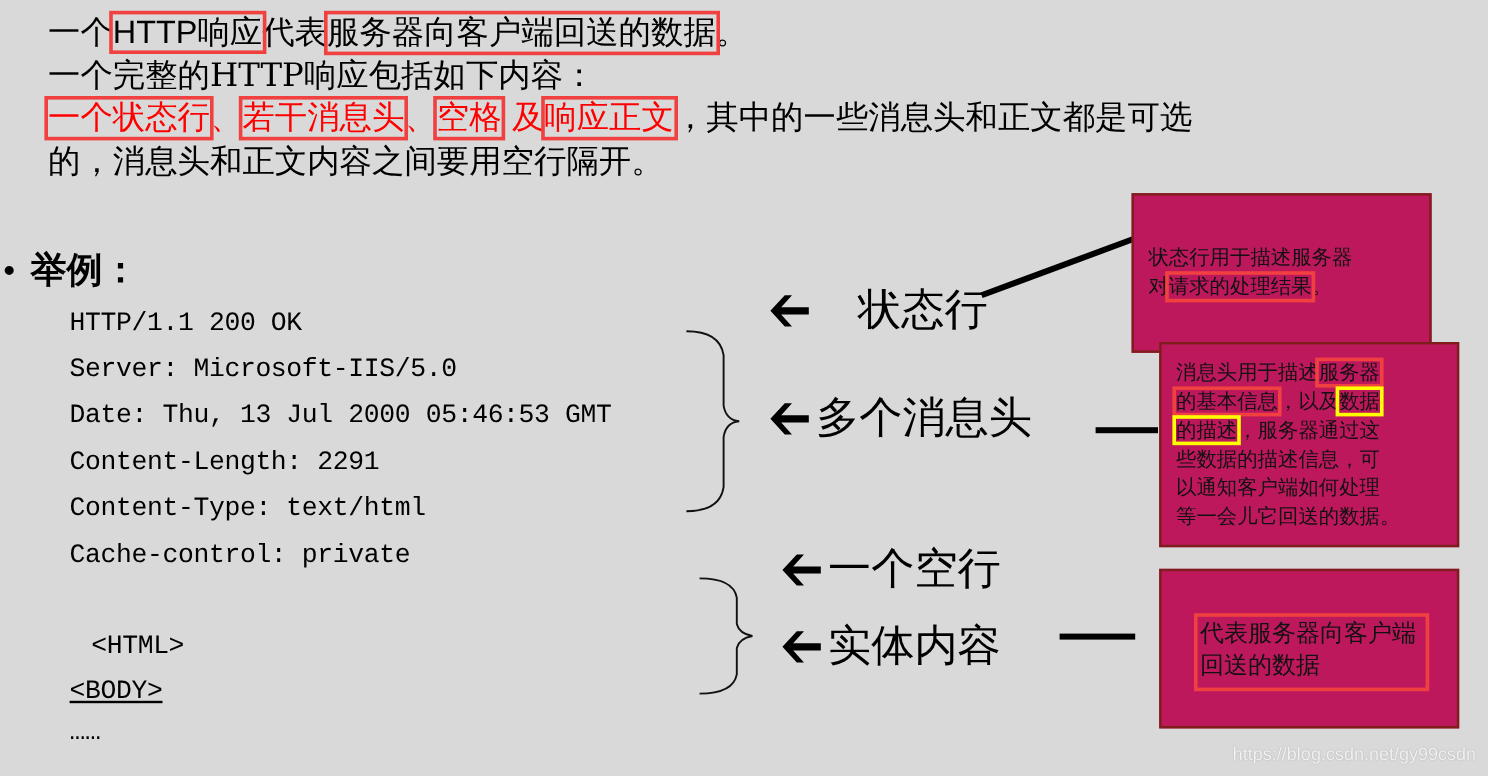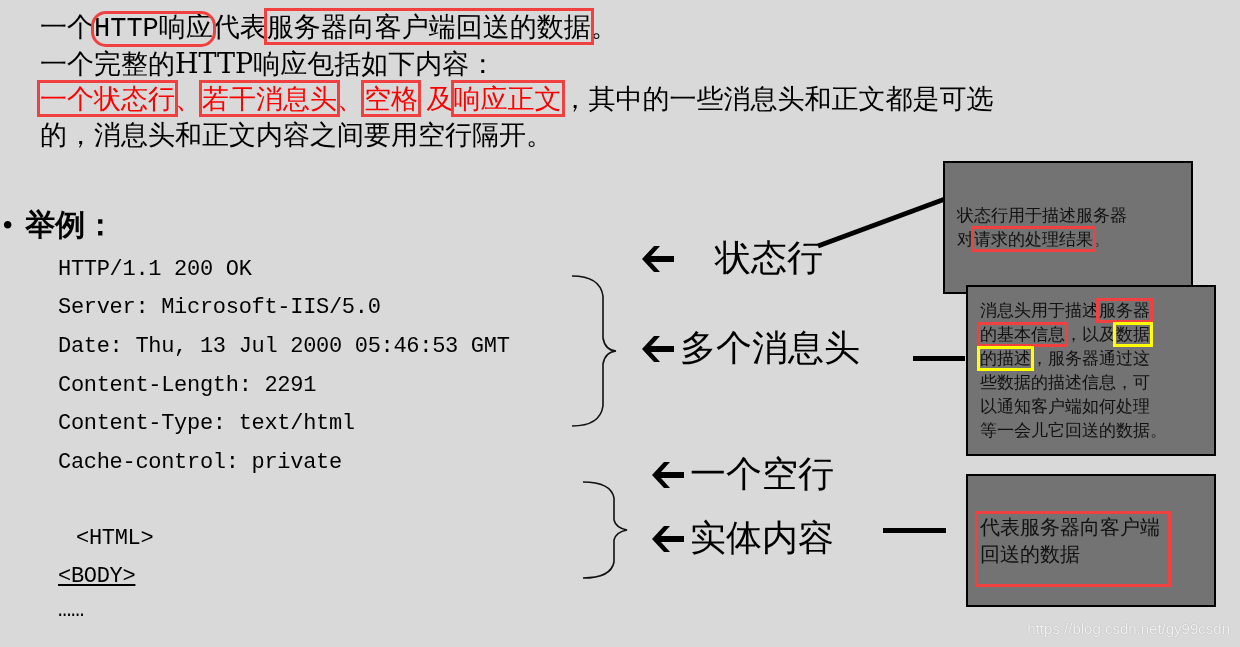--- a/index.html
+++ b/index.html
@@ -3,30 +3,30 @@
 <meta charset="utf-8">
 <style>
   html, body { margin:0; padding:0; }
   body {
     width:1240px; height:647px; overflow:hidden; position:relative;
     background:#d9d9d9; color:#000;
     font-family:"DejaVu Serif","Liberation Serif",serif;
   }
   .abs { position:absolute; white-space:nowrap; }
   .intro { font-size:27px; line-height:36px; }
-  .sans { font-family:Liberation Mono, monospace;border-radius:12px; }
+  .sans { font-family:Liberation Sans, sans-serif; }
   .red { color:#ff0000; }
   .hl-red { outline:3px solid #f04040; outline-offset:0; }
   .hl-yellow { outline:3px solid #ffff00; }
   .bullet { font-size:30px; }
   .code { font-family:"Liberation Mono","DejaVu Sans Mono",monospace; font-size:22px; letter-spacing:-0.3px; }
   .label { font-size:36px; display:flex; align-items:center; }
   .arrow { display:inline-block; width:36px; height:30px; margin-right:4px; }
   .box {
-    position:absolute; background:#737373; border:2px solid #000000; box-sizing:border-box;
+    position:absolute; background:#be185d; border:2px solid #7f1d1d; box-sizing:border-box;
     font-family:"DejaVu Sans","Liberation Sans",sans-serif; color:#111;
   }
   .box p { margin:0; }
   .connector { position:absolute; background:#000; }
   .watermark {
     position:absolute; right:10px; bottom:10px; font-family:"Liberation Sans",sans-serif;
     font-size:15px; color:#f2f2f2; text-shadow:0 0 1px #999;
   }
 </style>
 </head>
@@ -101,19 +101,19 @@
 <div class="box" style="left:966px; top:285px; width:250px; height:171px; font-size:17px; line-height:24px; padding:12px 0 0 12px;font-family:Liberation Serif, serif;">
   <p><span>消息头用于描述</span><span class="hl-red">服务器</span></p>
   <p><span class="hl-red">的基本信息</span><span>，以及</span><span class="hl-yellow">数据</span></p>
   <p><span class="hl-yellow">的描述</span><span>，服务器通过这</span></p>
   <p>些数据的描述信息，可</p>
   <p>以通知客户端如何处理</p>
   <p>等一会儿它回送的数据。</p>
 </div>
 
 <div class="box" style="left:966px; top:474px; width:250px; height:133px; font-size:20px; line-height:27px; padding:38px 0 0 10px;">
-  <div class="hl-red" style="display:inline-block; padding:0 8px 16px 2px;">
+  <div class="hl-red" style="display:inline-block; padding:0 8px 5px 2px;margin-left:20px;">
     <p>代表服务器向客户端</p>
     <p>回送的数据</p>
   </div>
 </div>
 
 <div class="watermark">https://blog.csdn.net/gy99csdn</div>
 
 </body></html>

